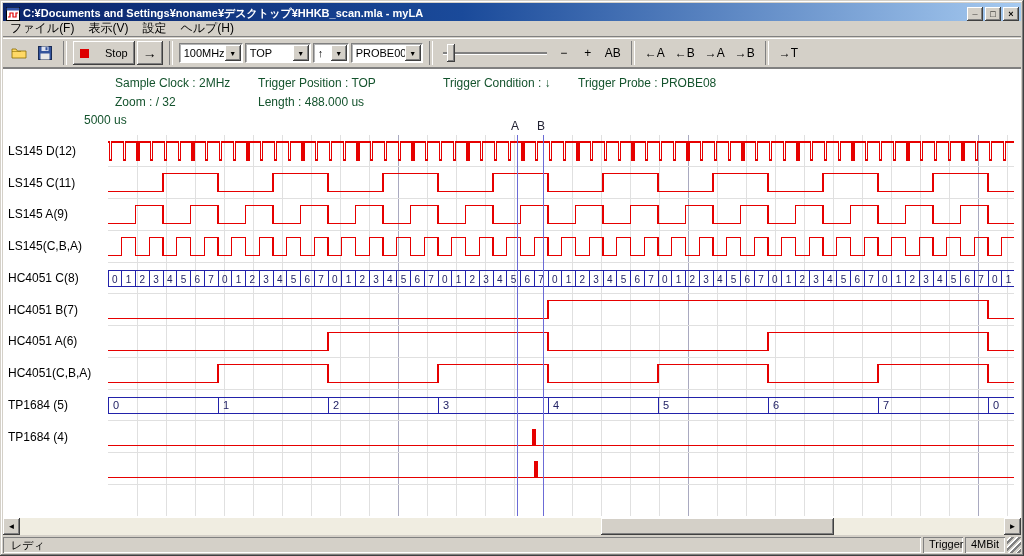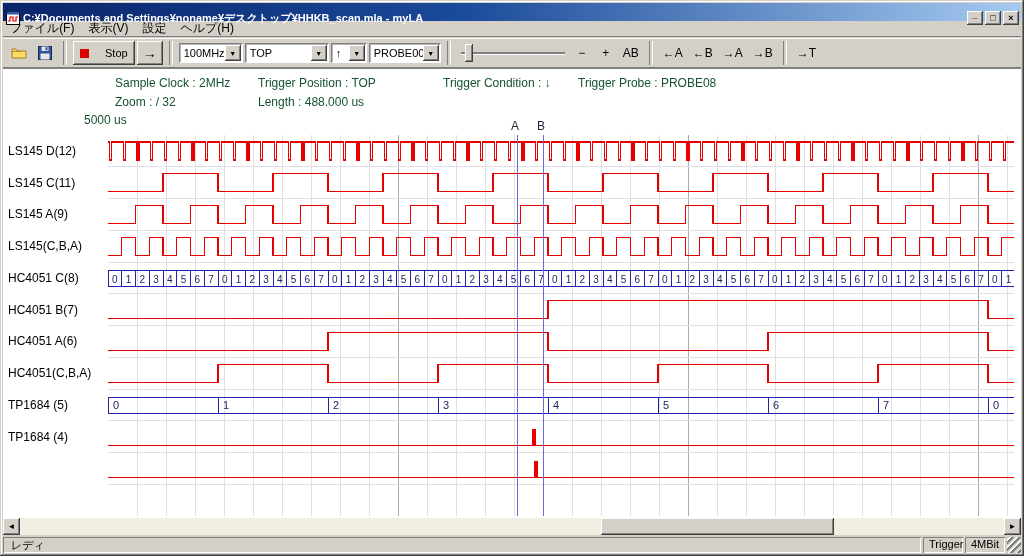--- a/index.html
+++ b/index.html
@@ -6,21 +6,21 @@
   .window{
     position:relative;width:1024px;height:556px;background:#d4d0c8;
     font-family:"Liberation Sans","DejaVu Sans",sans-serif;color:#000;
     box-shadow: inset -1px -1px #404040, inset 1px 1px #d4d0c8, inset -2px -2px #808080, inset 2px 2px #fff;
     overflow:hidden;
   }
   
   .titlebar{
     position:absolute;left:3px;top:3px;width:1018px;height:18px;box-sizing:border-box;
     background:linear-gradient(90deg,#0a246a 0%,#1a4a9a 45%,#a6caf0 100%);
-    display:flex;align-items:flex-start;padding:8px 2px;color:#fff;font-size:11px;font-weight:bold;
+    display:flex;align-items:flex-end;padding:0 2px;color:#fff;font-size:11px;font-weight:bold;
   }
   .app-icon{width:14px;height:14px;margin:0 3px 0 1px;flex:none;}
   .title-text{flex:1;white-space:nowrap;overflow:hidden;}
   .tb-btn{
     width:16px;height:14px;margin-left:2px;flex:none;background:#d4d0c8;color:#000;
     box-shadow:inset -1px -1px #404040,inset 1px 1px #fff,inset -2px -2px #808080;
     display:flex;align-items:center;justify-content:center;font-size:9px;font-weight:bold;
   }
   .tb-btn.min span{transform:translateY(-3px);}
   
@@ -49,21 +49,21 @@
     height:20px;background:#fff;box-sizing:border-box;flex:none;
     border:1px solid;border-color:#808080 #fff #fff #808080;box-shadow:inset 1px 1px #b5b5b5;
     display:flex;align-items:center;font-size:11px;
   }
   .combo-value{flex:1;padding-left:4px;white-space:nowrap;overflow:hidden;}
   .combo-arrow{
     width:16px;height:16px;margin-right:1px;flex:none;background:#d4d0c8;
     box-shadow:inset -1px -1px #404040,inset 1px 1px #fff,inset -2px -2px #808080;
     display:flex;align-items:center;justify-content:center;font-size:7px;color:#000;
   }
-  .w64{width:64px}.w66{width:84px}.w36{width:36px}.w72{width:72px}
+  .w64{width:64px}.w66{width:66px}.w36{width:36px}.w72{width:72px}
   .tslider{position:relative;width:112px;height:24px;flex:none;}
   .tslider-track{position:absolute;left:4px;right:4px;top:11px;height:2px;background:#808080;border-bottom:1px solid #fff;}
   .tslider-handle{
     position:absolute;left:8px;top:3px;width:8px;height:18px;background:#d4d0c8;
     box-shadow:inset -1px -1px #404040,inset 1px 1px #fff,inset -2px -2px #808080;
   }
   .ttext{height:22px;min-width:22px;border:none;background:transparent;font-size:12px;color:#000;
     display:flex;align-items:center;justify-content:center;padding:0 4px;font-family:inherit;}
   
   .client{position:absolute;left:3px;top:68px;width:1018px;height:450px;background:#fff;border-top:1px solid #808080;box-sizing:border-box;}

